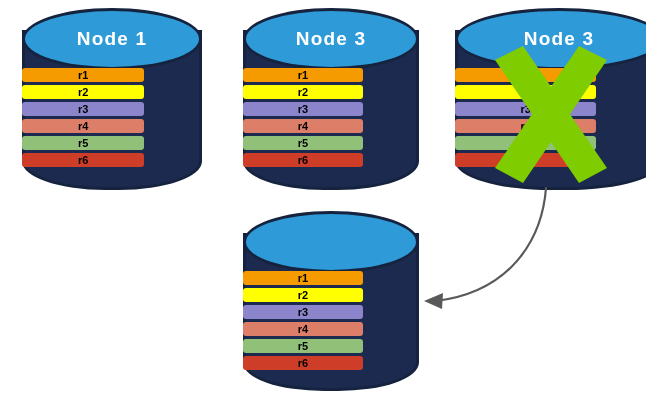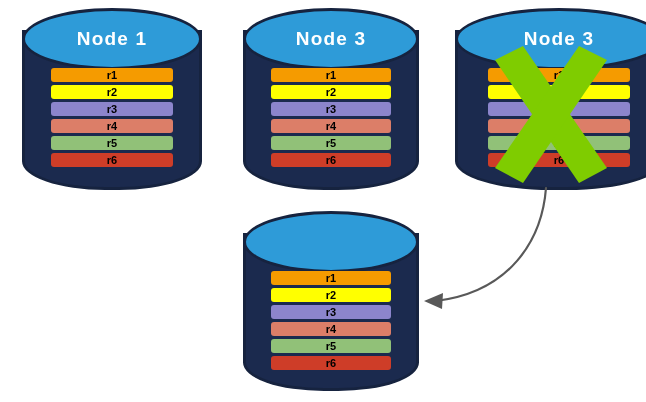--- a/index.html
+++ b/index.html
@@ -62,21 +62,20 @@
 
   
   .rows {
     position: absolute;
     left: 0;
     right: 0;
     top: 60px;
     z-index: 3;
     display: flex;
     flex-direction: column;
-    align-items: center;
     gap: 3px;
   }
   .row {
     width: 68%;
     height: 14px;
     border-radius: 3px;
     display: flex;
     align-items: center;
     justify-content: center;
     font-size: 11px;

